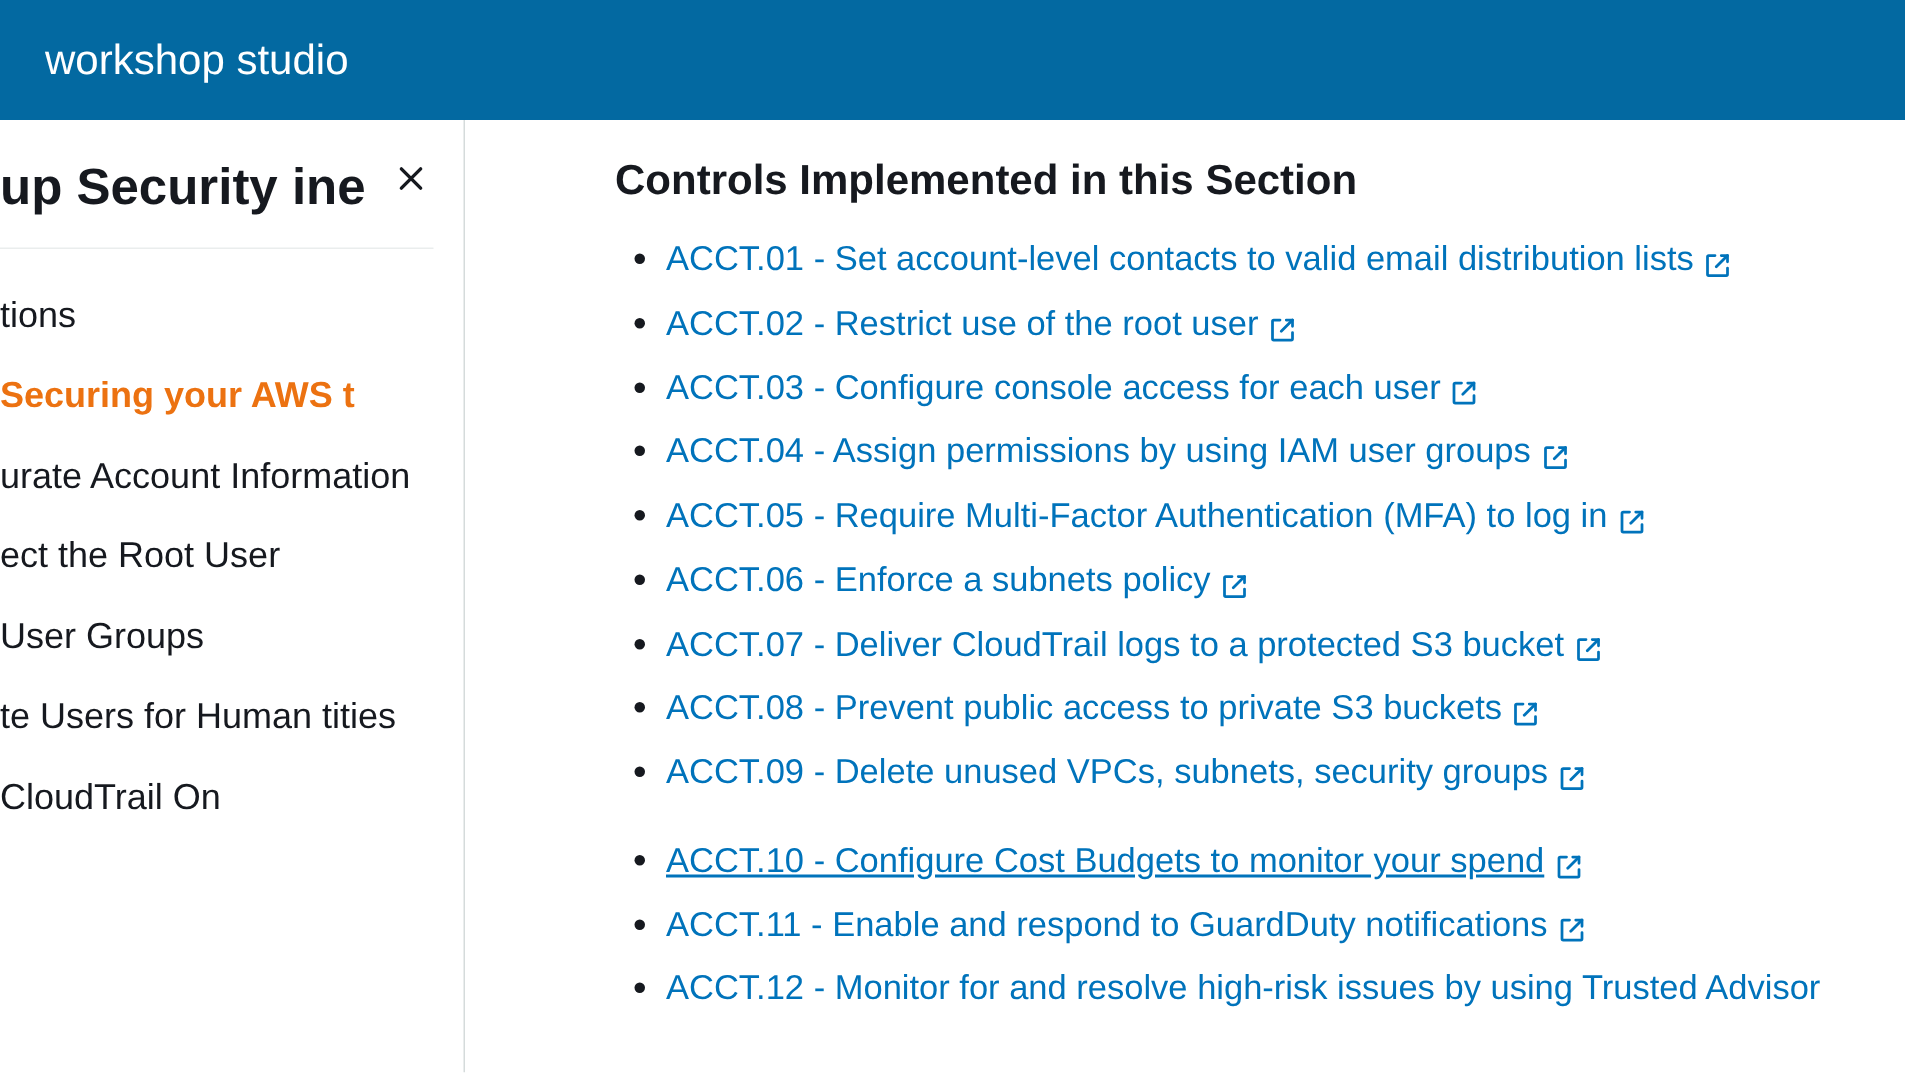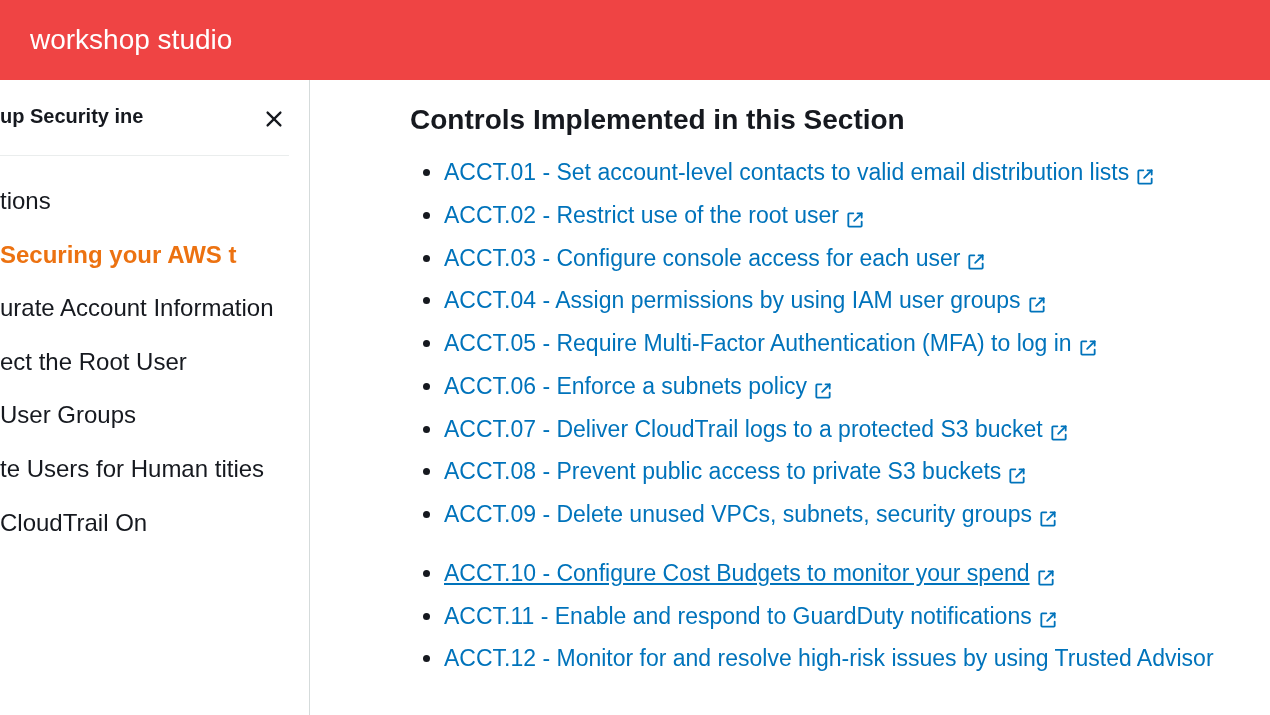--- a/index.html
+++ b/index.html
@@ -7,21 +7,21 @@
     margin: 0;
     padding: 0;
   }
   body {
     font-family: "Amazon Ember", "Helvetica Neue", Arial, sans-serif;
     background: #ffffff;
     color: #16191f;
     overflow-x: hidden;
   }
   .header {
-    background: #ef4444;
+    background: #0369a1;
     color: #ffffff;
     height: 80px;
     display: flex;
     align-items: center;
     padding: 0 30px;
     font-size: 28px;
     font-weight: 400;
   }
   .layout {
     display: flex;
@@ -36,21 +36,21 @@
   }
   .sidebar-header {
     display: flex;
     justify-content: space-between;
     align-items: flex-start;
     padding-bottom: 18px;
     border-bottom: 1px solid #eaeded;
     margin-bottom: 18px;
   }
   .sidebar-title {
-    font-size: 20px;
+    font-size: 34px;
     font-weight: 700;
     line-height: 1.25;
     color: #16191f;
   }
   .close-btn {
     background: none;
     border: none;
     cursor: pointer;
     padding: 4px;
     color: #16191f;

